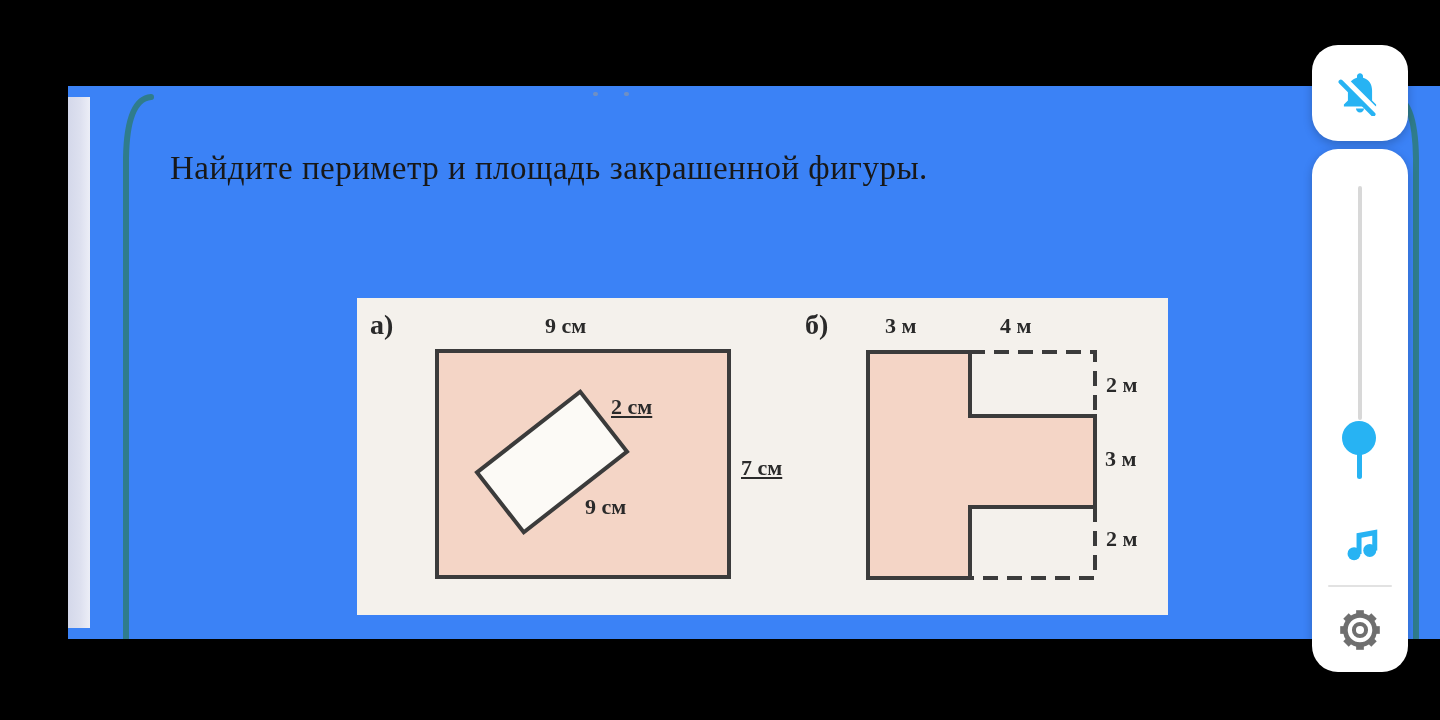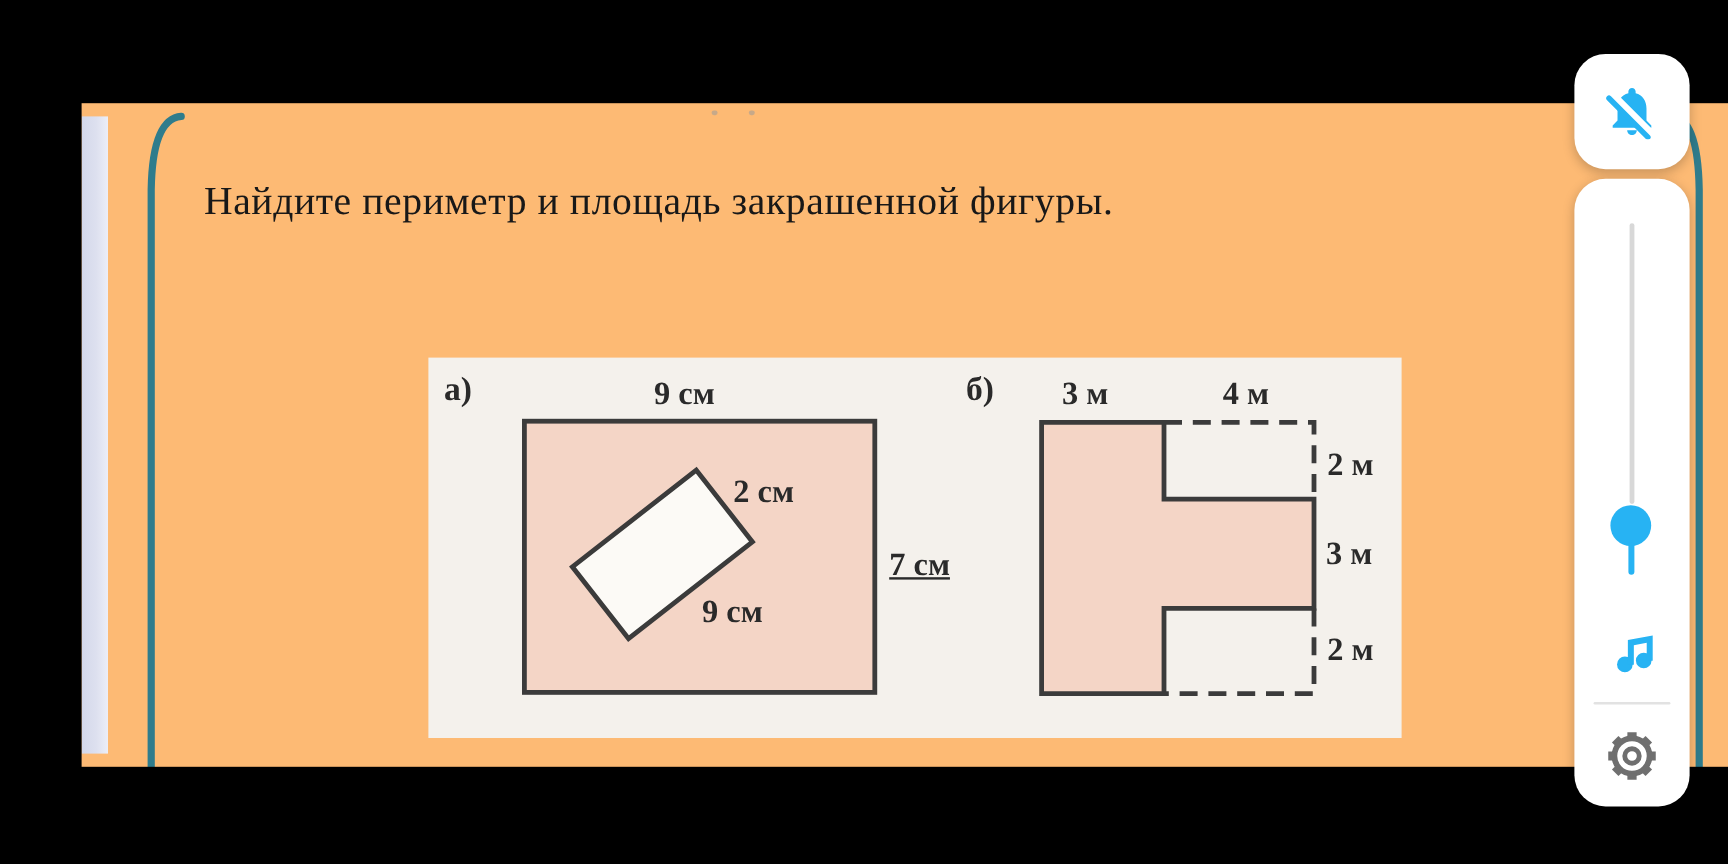--- a/index.html
+++ b/index.html
@@ -1,33 +1,33 @@
 <!DOCTYPE html>
 <html><head>
 <meta charset="utf-8">
 <style>
   * { margin:0; padding:0; box-sizing:border-box; }
   html,body { width:1440px; height:720px; overflow:hidden; background:#ffffff; font-family:"Liberation Serif", serif; }
   .abs { position:absolute; }
 
   
-  #stage { position:relative; width:1440px; height:720px; background:#fdba74; }
+  #stage { position:relative; width:1440px; height:720px; background:#3b82f6; }
 
   .lavender-strip { left:68px; top:97px; width:22px; height:531px;
     background:linear-gradient(90deg,#d4d8ea 0%, #dde0ef 55%, #eceef7 100%); z-index:2; }
 
   .teal-svg { left:0; top:0; width:1440px; height:720px; z-index:6; pointer-events:none; }
 
   .speck { width:5px; height:4px; background:#9a9a9a; border-radius:2px; opacity:.55; z-index:3; }
 
   .title { left:170px; top:150px; font-size:33px; color:#181818; letter-spacing:.5px; z-index:4; white-space:nowrap; }
 
   
   .figure-image { left:357px; top:298px; width:811px; height:317px; background:#f4f1ec; z-index:5; }
-  .fig-label { position:absolute; font-weight:700; color:#2a2a2a; font-size:27px; white-space:nowrap; }
+  .fig-label { position:absolute; font-weight:700; color:#2a2a2a; font-size:22px; white-space:nowrap; }
   .fig-letter { font-size:28px; font-weight:700; }
 
   
   .bar { background:#000; z-index:50; }
   .bar-top { left:0; top:0; width:1440px; height:86px; }
   .bar-bottom { left:0; top:639px; width:1440px; height:81px; }
   .bar-left { left:0; top:0; width:68px; height:720px; }
 
   
   .card { background:#ffffff; border-radius:26px; box-shadow:0 3px 10px rgba(0,0,0,.22); z-index:100; }
@@ -68,27 +68,27 @@
 
       <rect x="129.5" y="126" width="131" height="76" fill="#fcfaf6" stroke="#3b3b3b" stroke-width="4" transform="rotate(-38 195 164)"></rect>
 
       <path d="M511,54 H613 V118 H738 V209 H613 V280 H511 Z" fill="#f4d5c6" stroke="#3b3b3b" stroke-width="4" stroke-linejoin="miter"></path>
 
       <path d="M613,54 H738 V118 M738,209 V280 H613" fill="none" stroke="#3b3b3b" stroke-width="4" stroke-dasharray="15 9"></path>
     </svg>
 
     <span class="fig-label fig-letter" style="left:13px; top:11px;">а)</span>
     <span class="fig-label" style="left:188px; top:15px;">9 см</span>
-    <span class="fig-label" style="left:254px; top:96px;">2 см</span>
+    <span class="fig-label" style="left:254px; top:96px;text-decoration:underline;">2 см</span>
     <span class="fig-label" style="left:228px; top:196px;">9 см</span>
     <span class="fig-label" style="left:384px; top:157px;text-decoration:underline;">7 см</span>
 
     <span class="fig-label fig-letter" style="left:448px; top:11px;">б)</span>
     <span class="fig-label" style="left:528px; top:15px;">3 м</span>
-    <span class="fig-label" style="left:662px; top:15px;">4 м</span>
+    <span class="fig-label" style="left:643px; top:15px;">4 м</span>
     <span class="fig-label" style="left:749px; top:74px;">2 м</span>
     <span class="fig-label" style="left:748px; top:148px;">3 м</span>
     <span class="fig-label" style="left:749px; top:228px;">2 м</span>
   </div>
 
   <div class="abs bar bar-top"></div>
   <div class="abs bar bar-bottom"></div>
   <div class="abs bar bar-left"></div>
 
   <div class="abs card card-notify">

